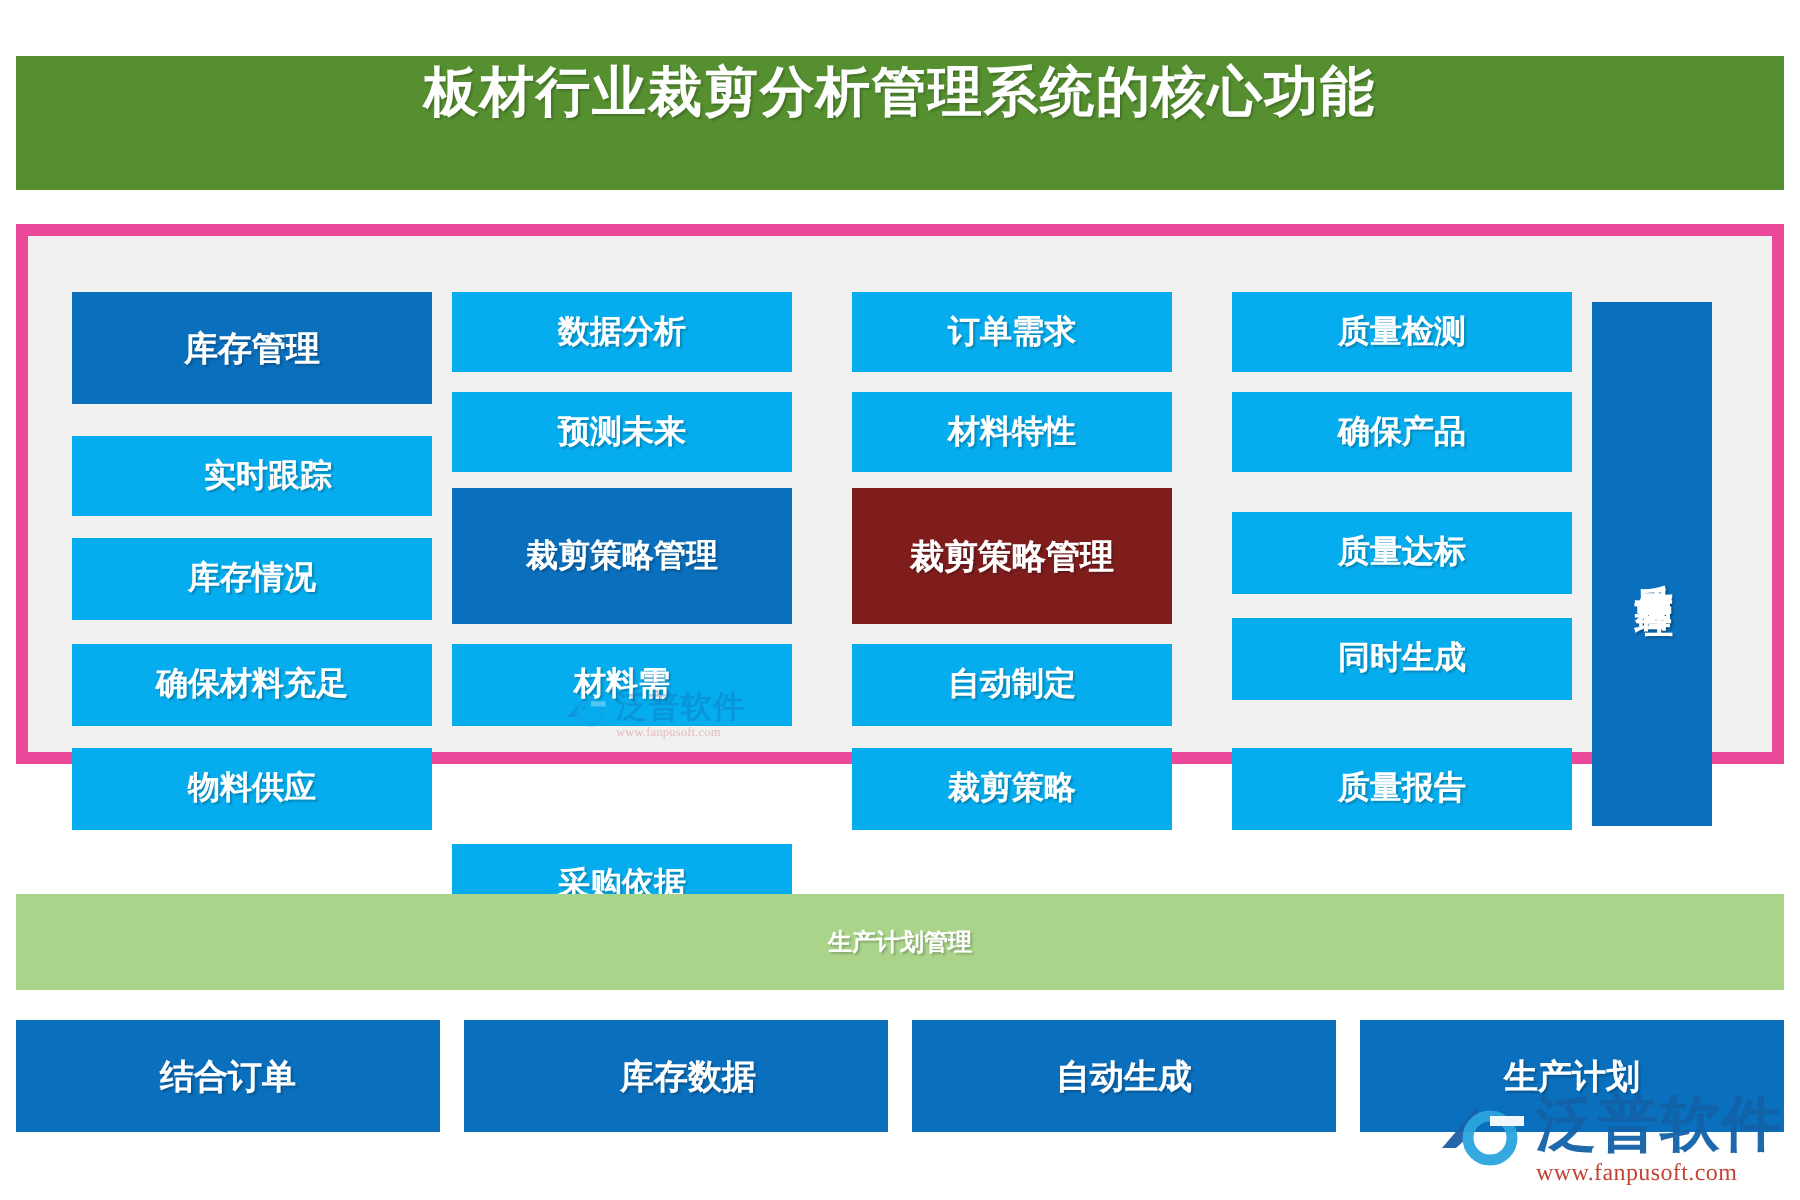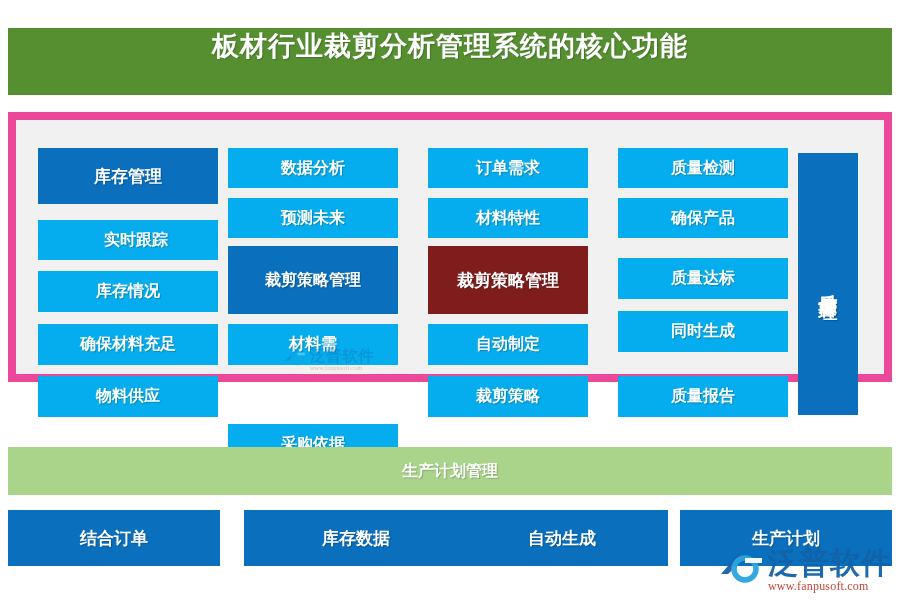--- a/index.html
+++ b/index.html
@@ -43,21 +43,21 @@
   }
 
   
   .main-frame {
     position: absolute;
     left: 8px;
     top: 112px;
     width: 884px;
     height: 270px;
     box-sizing: border-box;
-    border: 8px solid #ec4899;
+    border: 6px solid #ec4899;
     background: #F1F1F1;
   }
 
   .columns {
     position: absolute;
     left: 0;
     top: 0;
     width: 100%;
     height: 100%;
   }
@@ -113,21 +113,21 @@
     top: 447px;
     width: 884px;
     height: 48px;
     background: #A9D48A;
     display: flex;
     align-items: center;
     justify-content: center;
   }
   .subtitle-text {
     color: #ffffff;
-    font-size: 16px;
+    font-size: 12px;
     font-weight: bold;
     text-shadow: 1px 1px 1px rgba(0,0,0,0.20);
   }
 
   
   .bottom-row {
     position: absolute;
     left: 8px;
     top: 510px;
     width: 884px;
@@ -287,21 +287,21 @@
   </div>
 
   <div class="subtitle-banner">
     <div class="subtitle-text">生产计划管理</div>
   </div>
 
   <div class="bottom-row" id="bottom-host">
       <div class="bottom-box" style="left: 0px; width: 212px;">
         <span>结合订单</span>
       </div>
-      <div class="bottom-box" style="left: 236px; width: 212px; padding-left: 12px;">
+      <div class="bottom-box" style="left: 224px; width: 212px; padding-left: 12px;">
         <span>库存数据</span>
       </div>
       <div class="bottom-box" style="left: 448px; width: 212px; font-family: Liberation Mono, monospace;">
         <span>自动生成</span>
       </div>
       <div class="bottom-box" style="left: 672px; width: 212px;">
         <span>生产计划</span>
       </div>
     </div>
 

